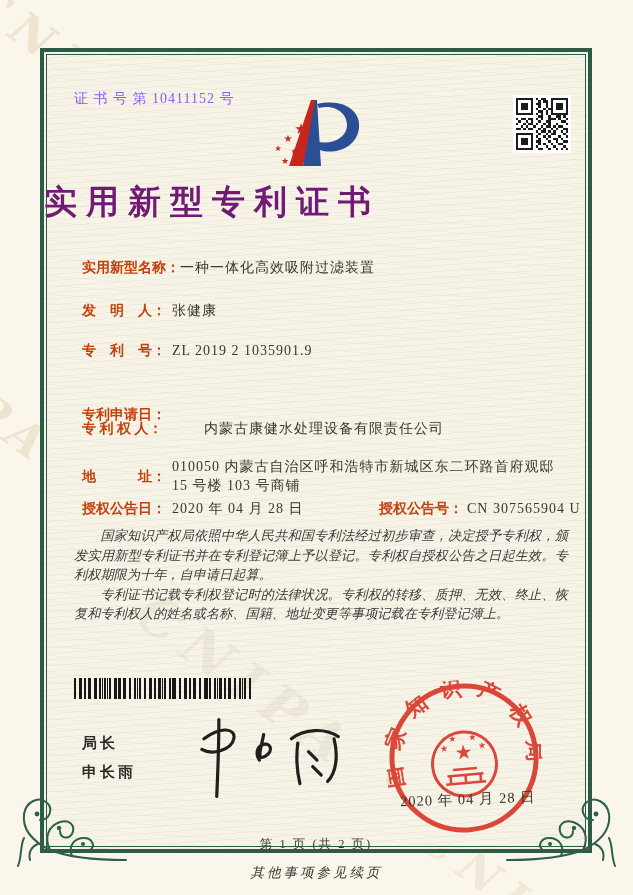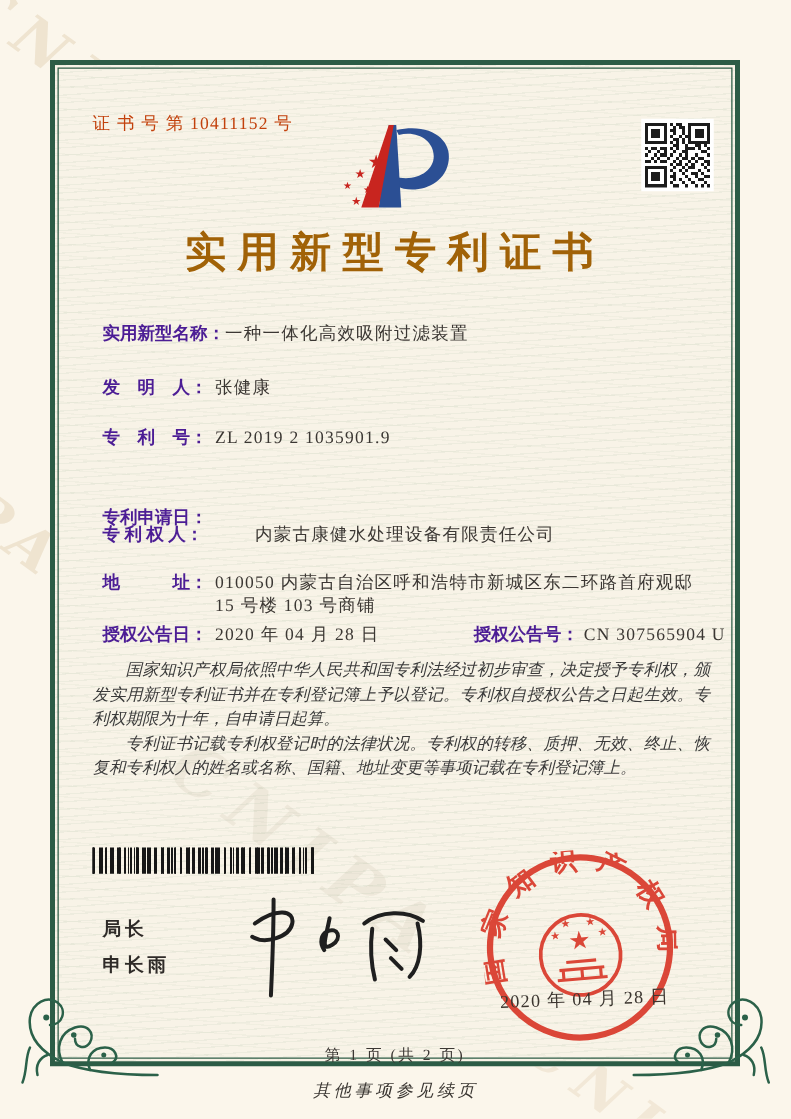--- a/index.html
+++ b/index.html
@@ -27,32 +27,32 @@
   .frame-inner-line{
     position:absolute;inset:2px;border:1.5px solid #2c5c46;pointer-events:none;
   }
   .waves{
     position:absolute;inset:0;opacity:.55;pointer-events:none;
     background:
       repeating-linear-gradient(176deg, rgba(125,160,125,0.16) 0 1px, rgba(0,0,0,0) 1px 6px),
       repeating-linear-gradient(184deg, rgba(125,160,125,0.10) 0 1px, rgba(0,0,0,0) 1px 9px);
   }
   .content{position:absolute;inset:0;z-index:2;}
-  .cert-no{position:absolute;left:30px;top:38px;font-size:14px;letter-spacing:1px;color:#c2410c;}
+  .cert-no{position:absolute;left:30px;top:38px;font-size:14px;letter-spacing:1px;color:#8b5cf6;}
   .logo{position:absolute;left:213px;top:42px;width:112px;height:80px;}
   .qr{position:absolute;left:469px;top:43px;width:58px;height:58px;background:#fff;padding:3px;box-sizing:border-box;}
   .title{
-    position:absolute;left:0;top:128px;width:100%;text-align:center;
-    font-size:33px;font-weight:700;letter-spacing:9px;color:#a16207;
+    position:absolute;left:0;top:128px;width:100%;
+    font-size:33px;font-weight:700;letter-spacing:9px;color:#701a75;
   }
   .row{position:absolute;left:38px;display:flex;font-size:14px;line-height:19px;}
-  .row .lab{flex:0 0 90px;letter-spacing:0px;font-weight:600;color:#4c1d95;white-space:nowrap;}
+  .row .lab{flex:0 0 90px;letter-spacing:0px;font-weight:600;color:#c2410c;white-space:nowrap;}
   .row .val{letter-spacing:1px;color:#3b3733;}
   .r-name{top:206px;} .r-inventor{top:249px;} .r-patno{top:289px;}
-  .r-filing{top:325px;margin-top:28px;} .r-patentee{top:367px;gap:32px;} .r-addr{top:405px;}
+  .r-filing{top:325px;margin-top:28px;} .r-patentee{top:367px;gap:32px;} .r-addr{top:405px;align-items:center;}
   .r-grant{top:447px;}
   .r-addr .val{width:386px;}
   .grant-no-pair{position:absolute;left:297px;top:0;display:flex;}
   .grant-no-pair .lab{flex:0 0 88px;}
   .paras{
     position:absolute;left:30px;top:474px;width:494px;
     font-size:13.2px;line-height:19.6px;font-style:italic;color:#3a3a3a;
     text-align:justify;
   }
   .paras p{margin:0;text-indent:2em;}

